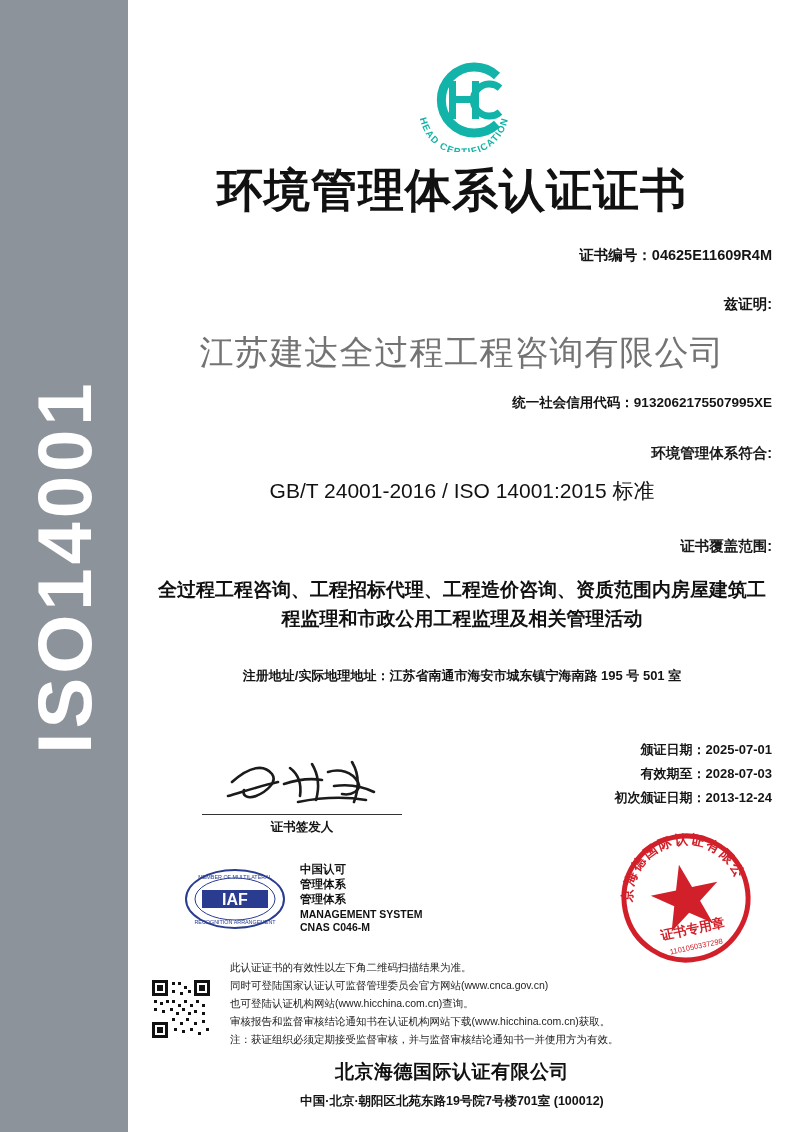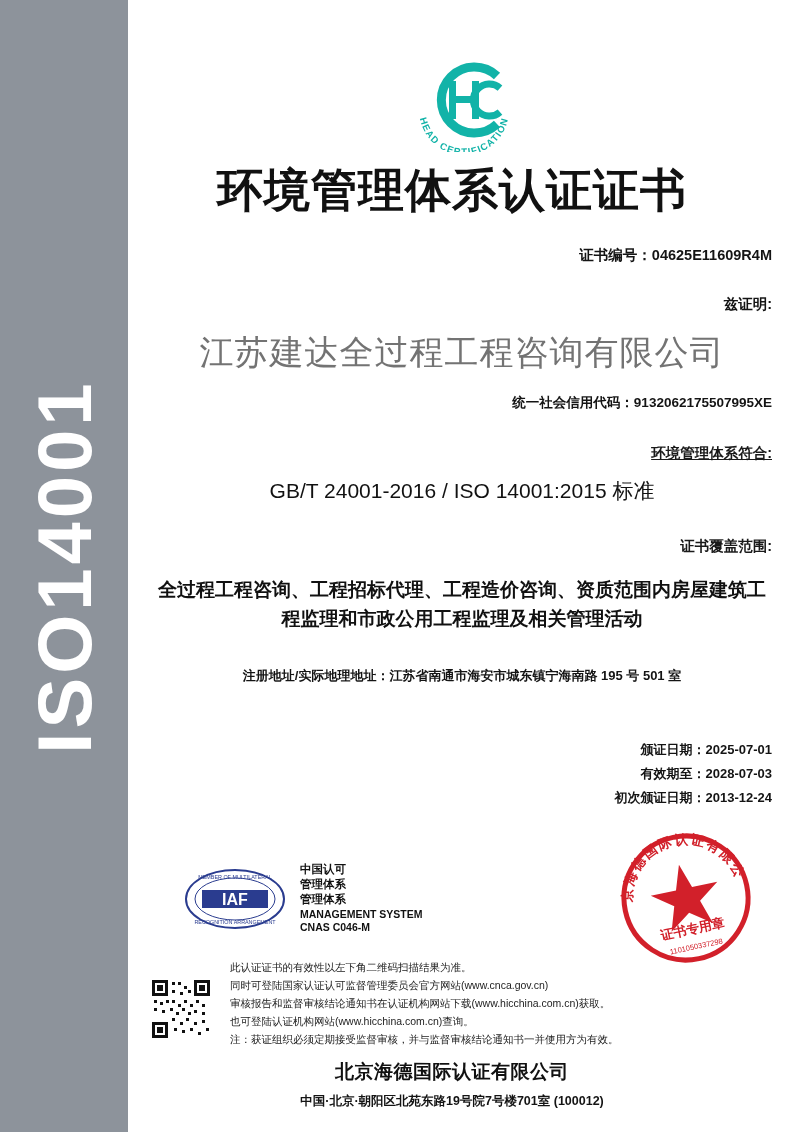--- a/index.html
+++ b/index.html
@@ -109,21 +109,20 @@
     font-size: 13.5px;
     font-weight: bold;
     margin-top: 18px;
     color: #141414;
   }
   .sys-label {
     text-align: right;
     font-size: 14.5px;
     font-weight: bold;
     margin-top: 32px;
-    text-decoration: underline;
   }
   .standard {
     text-align: center;
     font-size: 21px;
     font-weight: normal;
     margin-top: 14px;
     color: #111;
   }
   .scope-label {
     text-align: right;
@@ -311,20 +310,39 @@
         <span>颁证日期：</span><span>2025-07-01</span>
       </div>
       <div>
         <span>有效期至：</span><span>2028-07-03</span>
       </div>
       <div>
         <span>初次颁证日期：</span><span>2013-12-24</span>
       </div>
     </div>
 
+    <div class="sign-block">
+      <div class="sign-img">
+        <svg width="200" height="60" viewBox="0 0 200 60">
+          <g stroke="#1b1b1b" fill="none" stroke-width="2.6" stroke-linecap="round">
+            <path d="M30 30 C48 14, 62 12, 70 22 C76 30, 64 40, 54 44 C46 47, 40 44, 42 38"></path>
+            <path d="M26 44 C40 40, 58 34, 76 30"></path>
+            <path d="M88 16 C96 22, 100 30, 98 44"></path>
+            <path d="M82 32 C94 28, 108 26, 120 28"></path>
+            <path d="M110 12 C116 22, 118 34, 114 48"></path>
+            <path d="M126 20 C138 16, 150 20, 156 30 C160 38, 150 44, 140 42"></path>
+            <path d="M132 34 C146 32, 160 34, 172 40"></path>
+            <path d="M150 10 C156 20, 158 34, 152 50"></path>
+            <path d="M96 50 C116 46, 140 44, 164 48"></path>
+          </g>
+        </svg>
+      </div>
+      <div class="sign-line"></div>
+      <div class="sign-label">证书签发人</div>
+    </div>
 
     <div class="accred">
       <div class="iaf-mark">
         <svg width="102" height="62" viewBox="0 0 102 62">
           <ellipse cx="51" cy="31" rx="49" ry="29" fill="#ffffff" stroke="#2a3c8f" stroke-width="2"></ellipse>
           <ellipse cx="51" cy="31" rx="40" ry="21" fill="#ffffff" stroke="#2a3c8f" stroke-width="1"></ellipse>
           <rect x="18" y="22" width="66" height="18" fill="#2a3c8f"></rect>
           <text x="51" y="36.5" text-anchor="middle" font-size="16" font-weight="bold" fill="#ffffff" font-family="Liberation Sans, sans-serif">IAF</text>
           <text x="51" y="11" text-anchor="middle" font-size="5.4" fill="#2a3c8f" font-family="Liberation Sans, sans-serif">MEMBER OF MULTILATERAL</text>
           <text x="51" y="56" text-anchor="middle" font-size="5.4" fill="#2a3c8f" font-family="Liberation Sans, sans-serif">RECOGNITION ARRANGEMENT</text>
@@ -403,22 +421,22 @@
             <rect x="40" y="50" width="3" height="3"></rect>
           <rect x="48" y="54" width="3" height="3"></rect>
             <rect x="56" y="50" width="3" height="3"></rect>
         </g>
       </svg>
     </div>
 
     <div class="fineprint">
       <div>此认证证书的有效性以左下角二维码扫描结果为准。</div>
       <div>同时可登陆国家认证认可监督管理委员会官方网站(www.cnca.gov.cn)</div>
+      <div>也可登陆认证机构网站(www.hicchina.com.cn)查询。</div>
       <div>审核报告和监督审核结论通知书在认证机构网站下载(www.hicchina.com.cn)获取。</div>
-      <div>也可登陆认证机构网站(www.hicchina.com.cn)查询。</div>
       <div>注：获证组织必须定期接受监督审核，并与监督审核结论通知书一并使用方为有效。</div>
     </div>
 
     <div class="footer">
       <div class="footer-name">北京海德国际认证有限公司</div>
       <div class="footer-addr">中国·北京·朝阳区北苑东路19号院7号楼701室    (100012)</div>
     </div>
 
   </div>
 </div>

